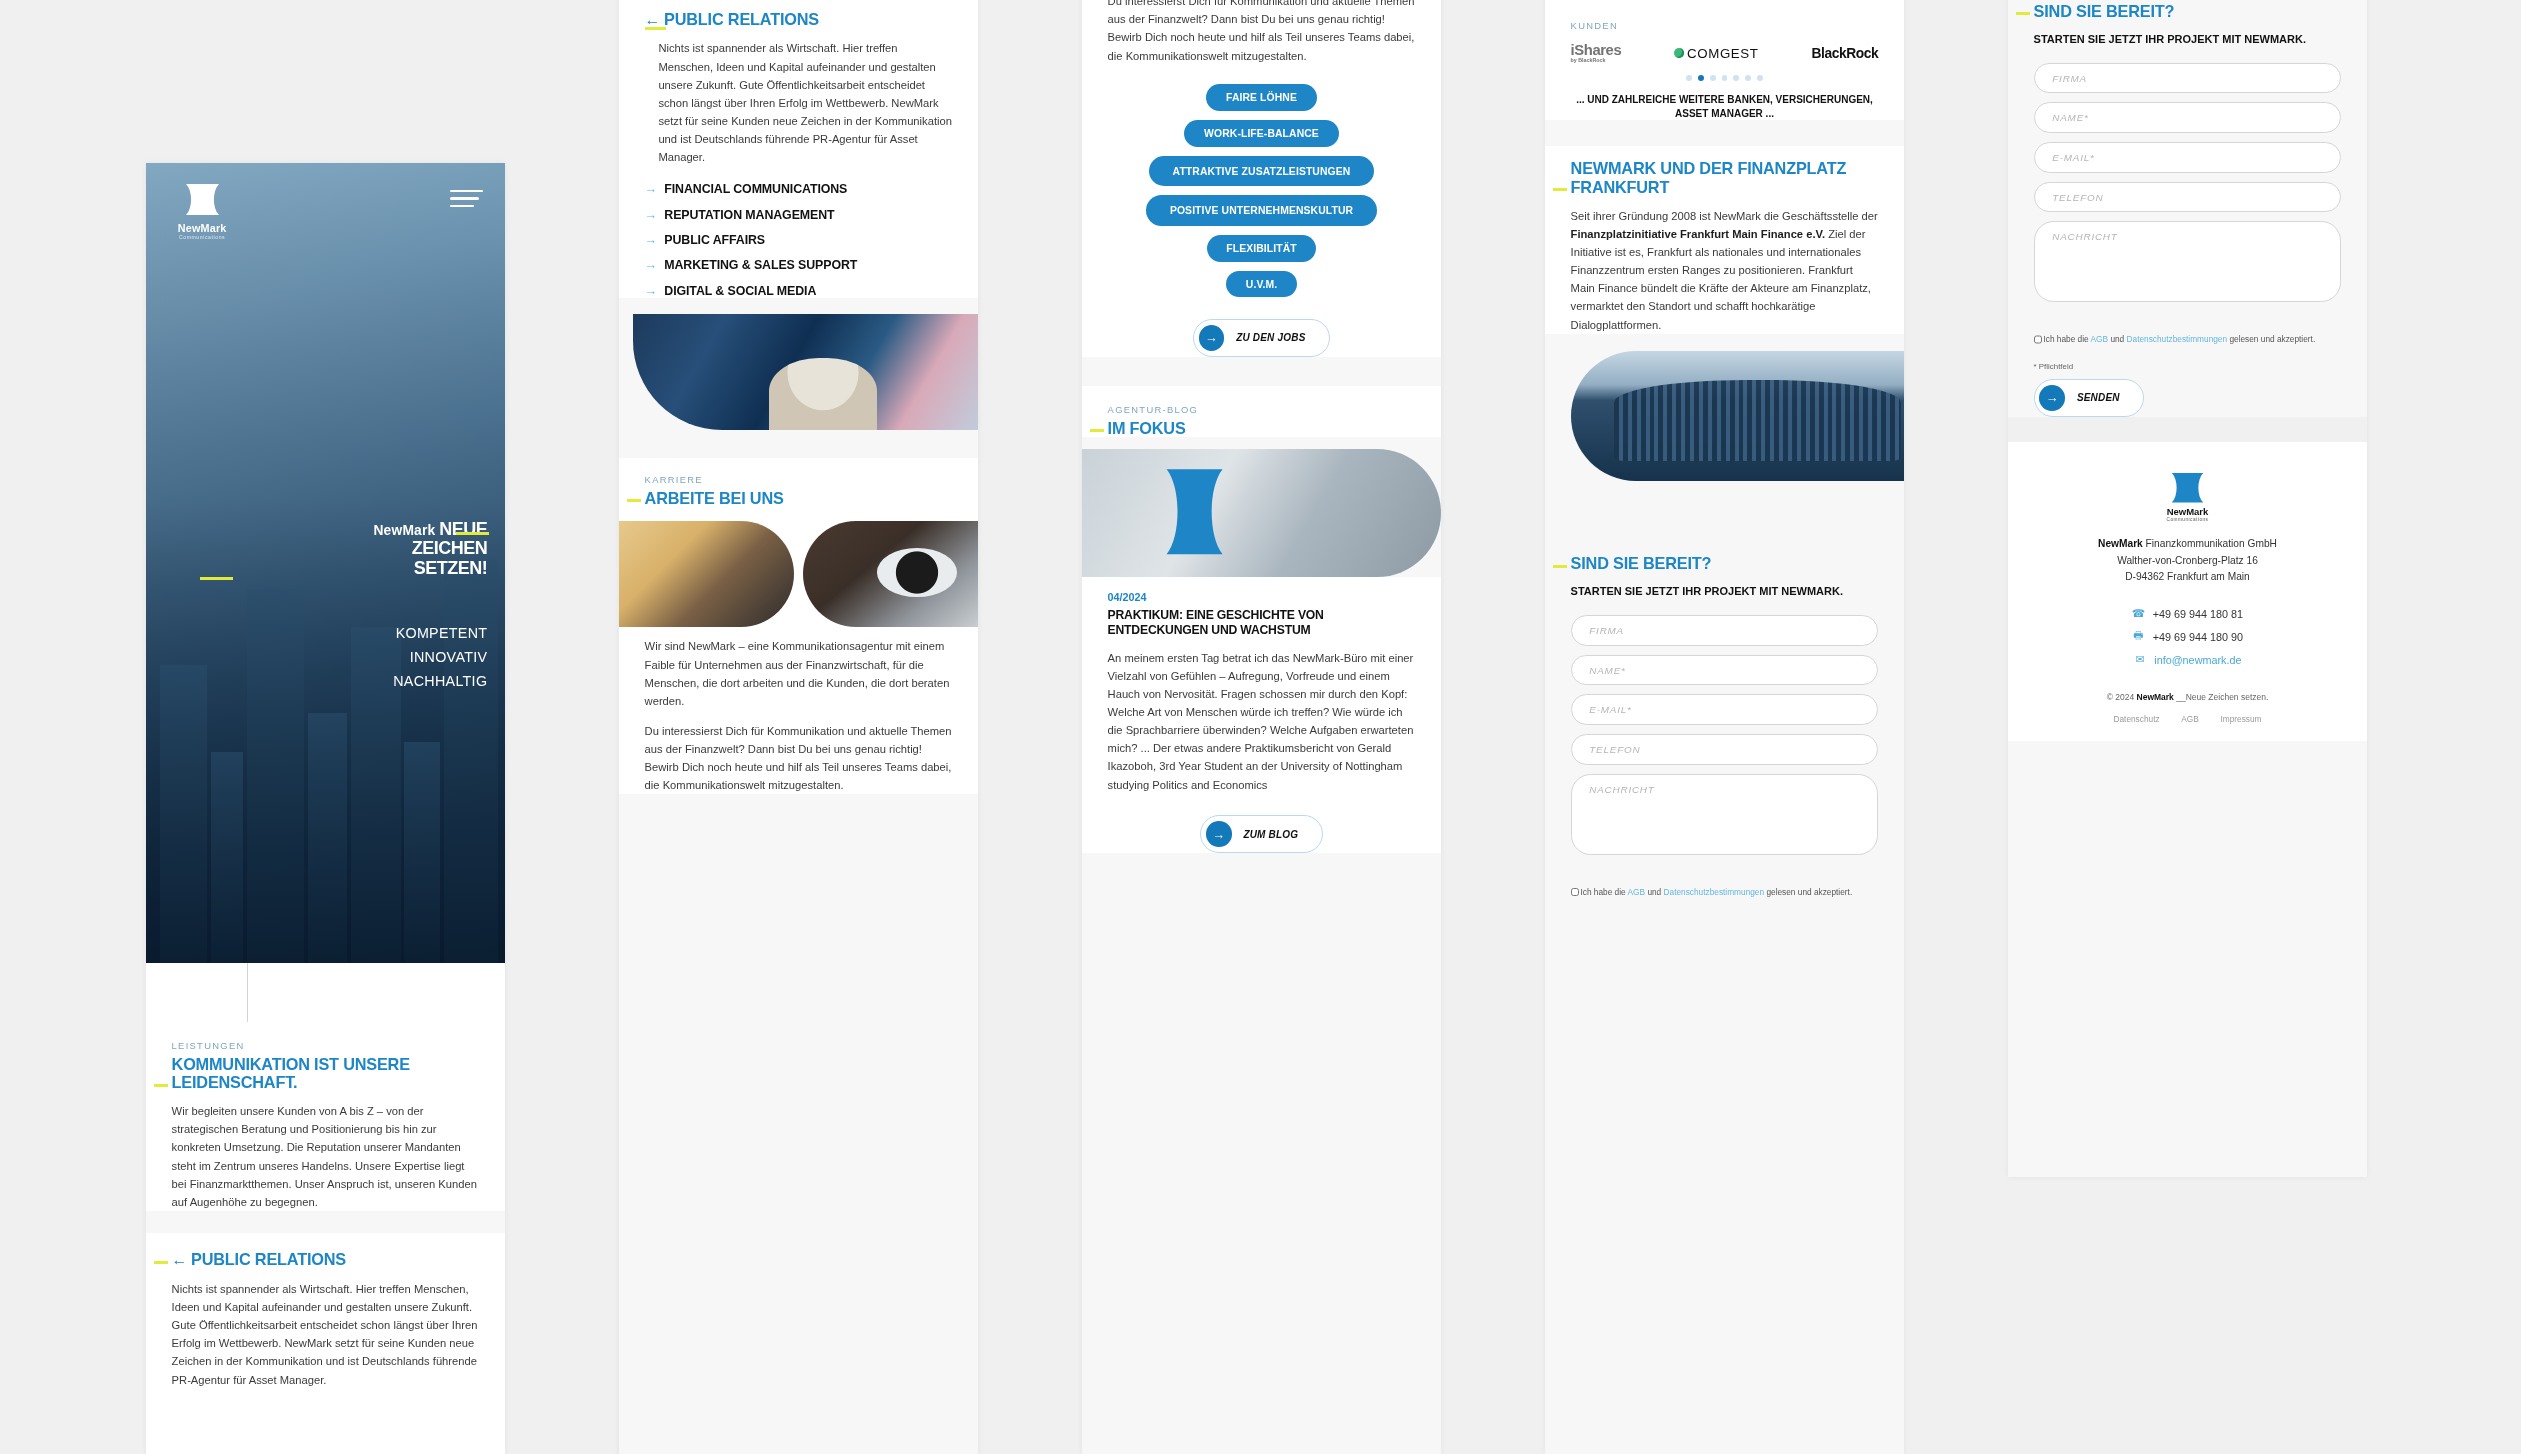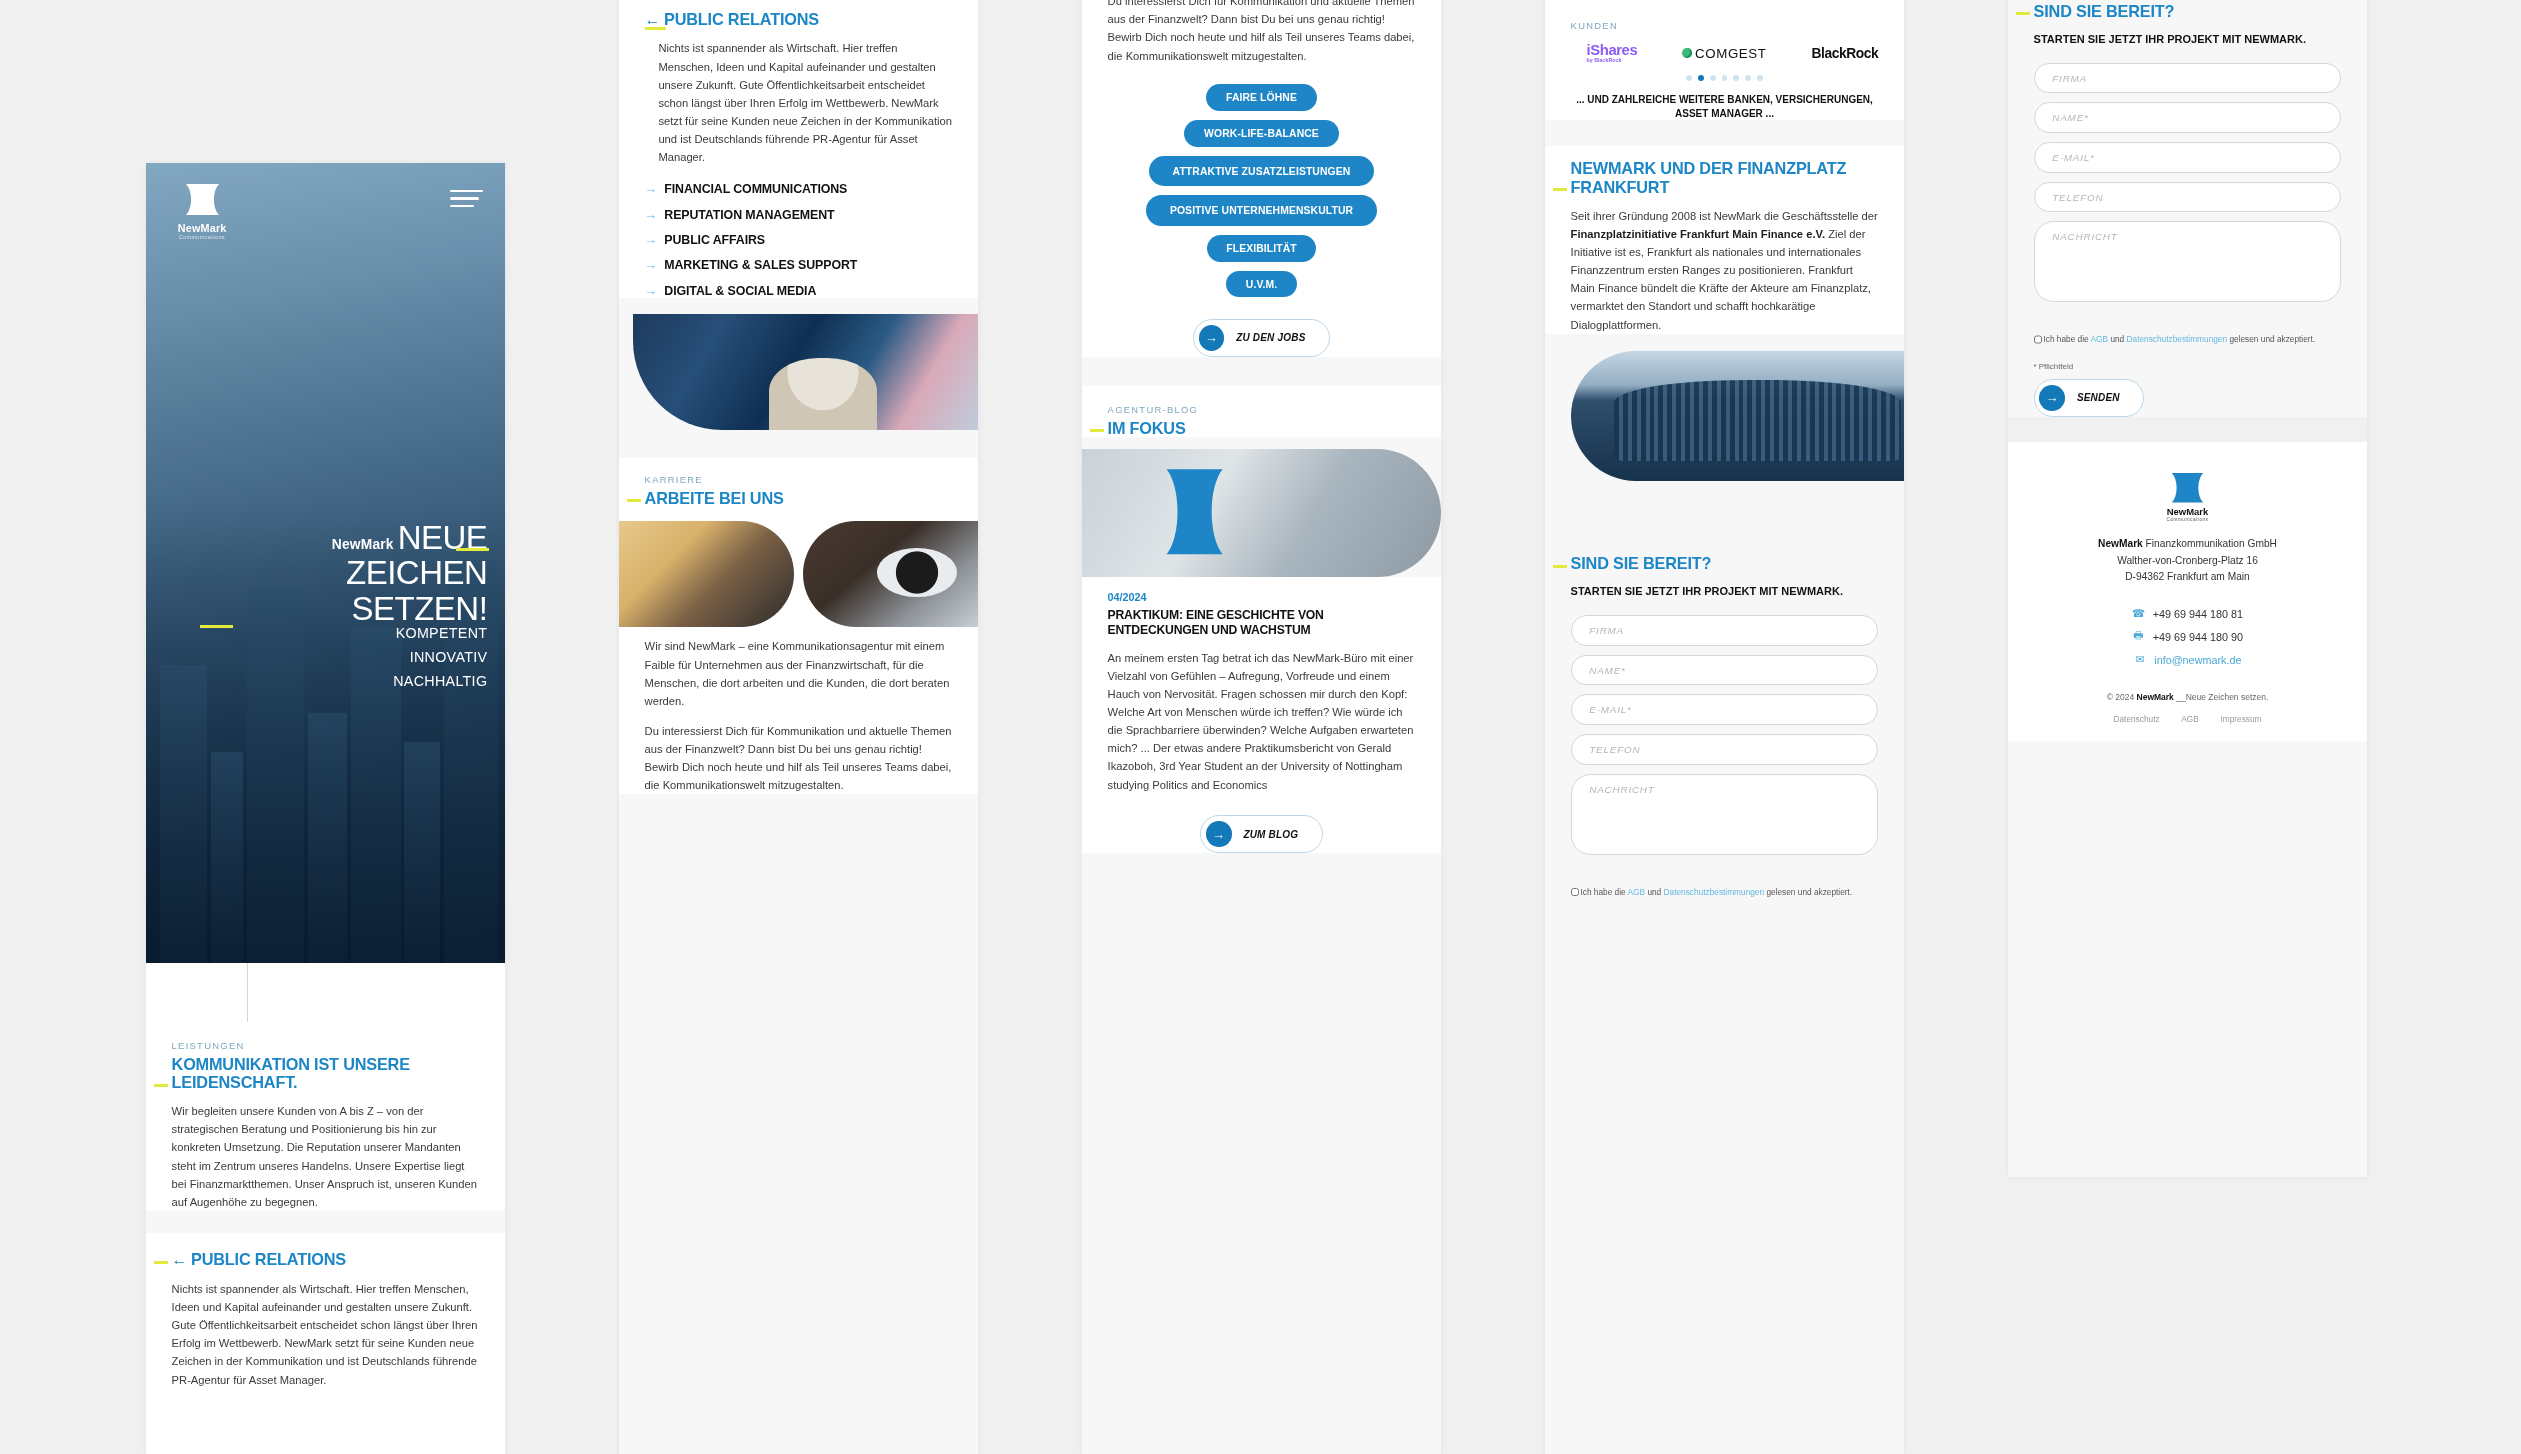--- a/index.html
+++ b/index.html
@@ -34,21 +34,21 @@
   .mark { width: 39px; height: 33px; margin: 0 auto 3px; }
   .hero-logo .wordmark { color: #fff; font-weight: bold; font-size: 10.8px; letter-spacing: 0.2px; line-height: 1; }
   .hero-logo .subword { color: #dfe9f1; font-size: 5.1px; letter-spacing: 0.6px; margin-top: 1px; }
   .burger { position: absolute; right: 21.7px; top: 26.6px; width: 33px; cursor: pointer; }
   .burger i { display: block; height: 2.6px; background: #fff; border-radius: 2px; margin-bottom: 4.9px; }
   .burger i:nth-child(2) { width: 88%; }
   .burger i:nth-child(3) { width: 72%; margin-bottom: 0; }
 
   .hero-claim { position: absolute; left: 0; right: 17.7px; top: 357px; text-align: right; }
   .hero-claim .l1 { color: #fff; font-weight: 800; font-size: 13.8px; letter-spacing: 0.2px; display:inline-block; vertical-align: baseline; margin-right: 3.9px;}
-  .hero-claim .big { color: #fff; font-weight: 400; font-size: 33px; letter-spacing: -0.5px; line-height: 1.07; display:inline; }
+  .hero-claim .big { color: #fff; font-weight: 700; font-size: 18px; letter-spacing: -0.5px; line-height: 1.07; display:inline; }
   .hero-claim .row { position: relative; }
   .ylbar { display: inline-block; width: 33px; height: 3px; background: #e2ea3b; vertical-align: middle; }
   .hero-claim .row1 .ylbar { position: absolute; right: -2px; bottom: 3.9px; }
   .hero-claim .row3 { position: relative; }
   .hero-claim .row3 .ylbar { position: absolute; left: 54px; bottom: -2px; }
   .hero-sub { position: absolute; left: 0; right: 17.7px; top: 458px; text-align: right; color: #fff;
               font-size: 14.3px; line-height: 1.68; font-weight: 300; letter-spacing: 0.3px; }
 
   .vline { position: absolute; left: 101px; top: 800px; width: 1px; height: 59px; background: #d2d5d8; }
 
@@ -95,21 +95,21 @@
   .pill.wide { padding: 8.9px 23.6px; }
   .btn-ghost { display: inline-flex; align-items: center; gap: 11.8px; border: 1px solid #bcd9ea;
                background: #fff; border-radius: 39px; padding: 4.9px 23.6px 4.9px 4.9px; cursor: pointer; }
   .btn-ghost .circ { width: 25.6px; height: 25.6px; border-radius: 50%; background: #1379b8; color: #fff;
                      display:flex; align-items:center; justify-content:center; font-size: 12.8px; }
   .btn-ghost .t { font-style: italic; font-weight: 800; font-size: 10px; color: #111; letter-spacing: 0.2px; }
   .btn-center { margin-top: 21.7px; text-align: center; }
 
   
   .logos { display:flex; align-items:center; justify-content:space-between; margin-top: 11.8px; }
-  .logo-ishares { font-weight: 800; font-size: 14.8px; color:#8b5cf6; letter-spacing:-0.4px; line-height:1;margin-left:16px; }
+  .logo-ishares { font-weight: 800; font-size: 14.8px; color:#737373; letter-spacing:-0.4px; line-height:1; }
   .logo-ishares small { display:block; font-size:5.3px; font-weight:700; letter-spacing:0; margin-top:1px; }
   .logo-comgest { font-weight: 400; font-size: 13.3px; color:#111; letter-spacing: 0.6px; display:flex; align-items:center; gap:3px;}
   .globe { width:9.9px; height:9.9px; border-radius:50%; background:#3cb878;
            box-shadow: inset -2px -1px 0 #1f8f57; }
   .logo-blackrock { font-weight: 800; font-size: 13.8px; color:#111; letter-spacing:-0.4px; }
   .dots { display:flex; gap:5.9px; justify-content:center; margin-top: 11.8px; }
   .dots i { width:5.9px; height:5.9px; border-radius:50%; background:#cfe3ef; display:block; }
   .dots i.on { background:#1379b8; }
   .clients-note { margin-top: 11.8px; text-align:center; font-weight: 800; font-size: 10px; color:#111; line-height:1.35; }
 

